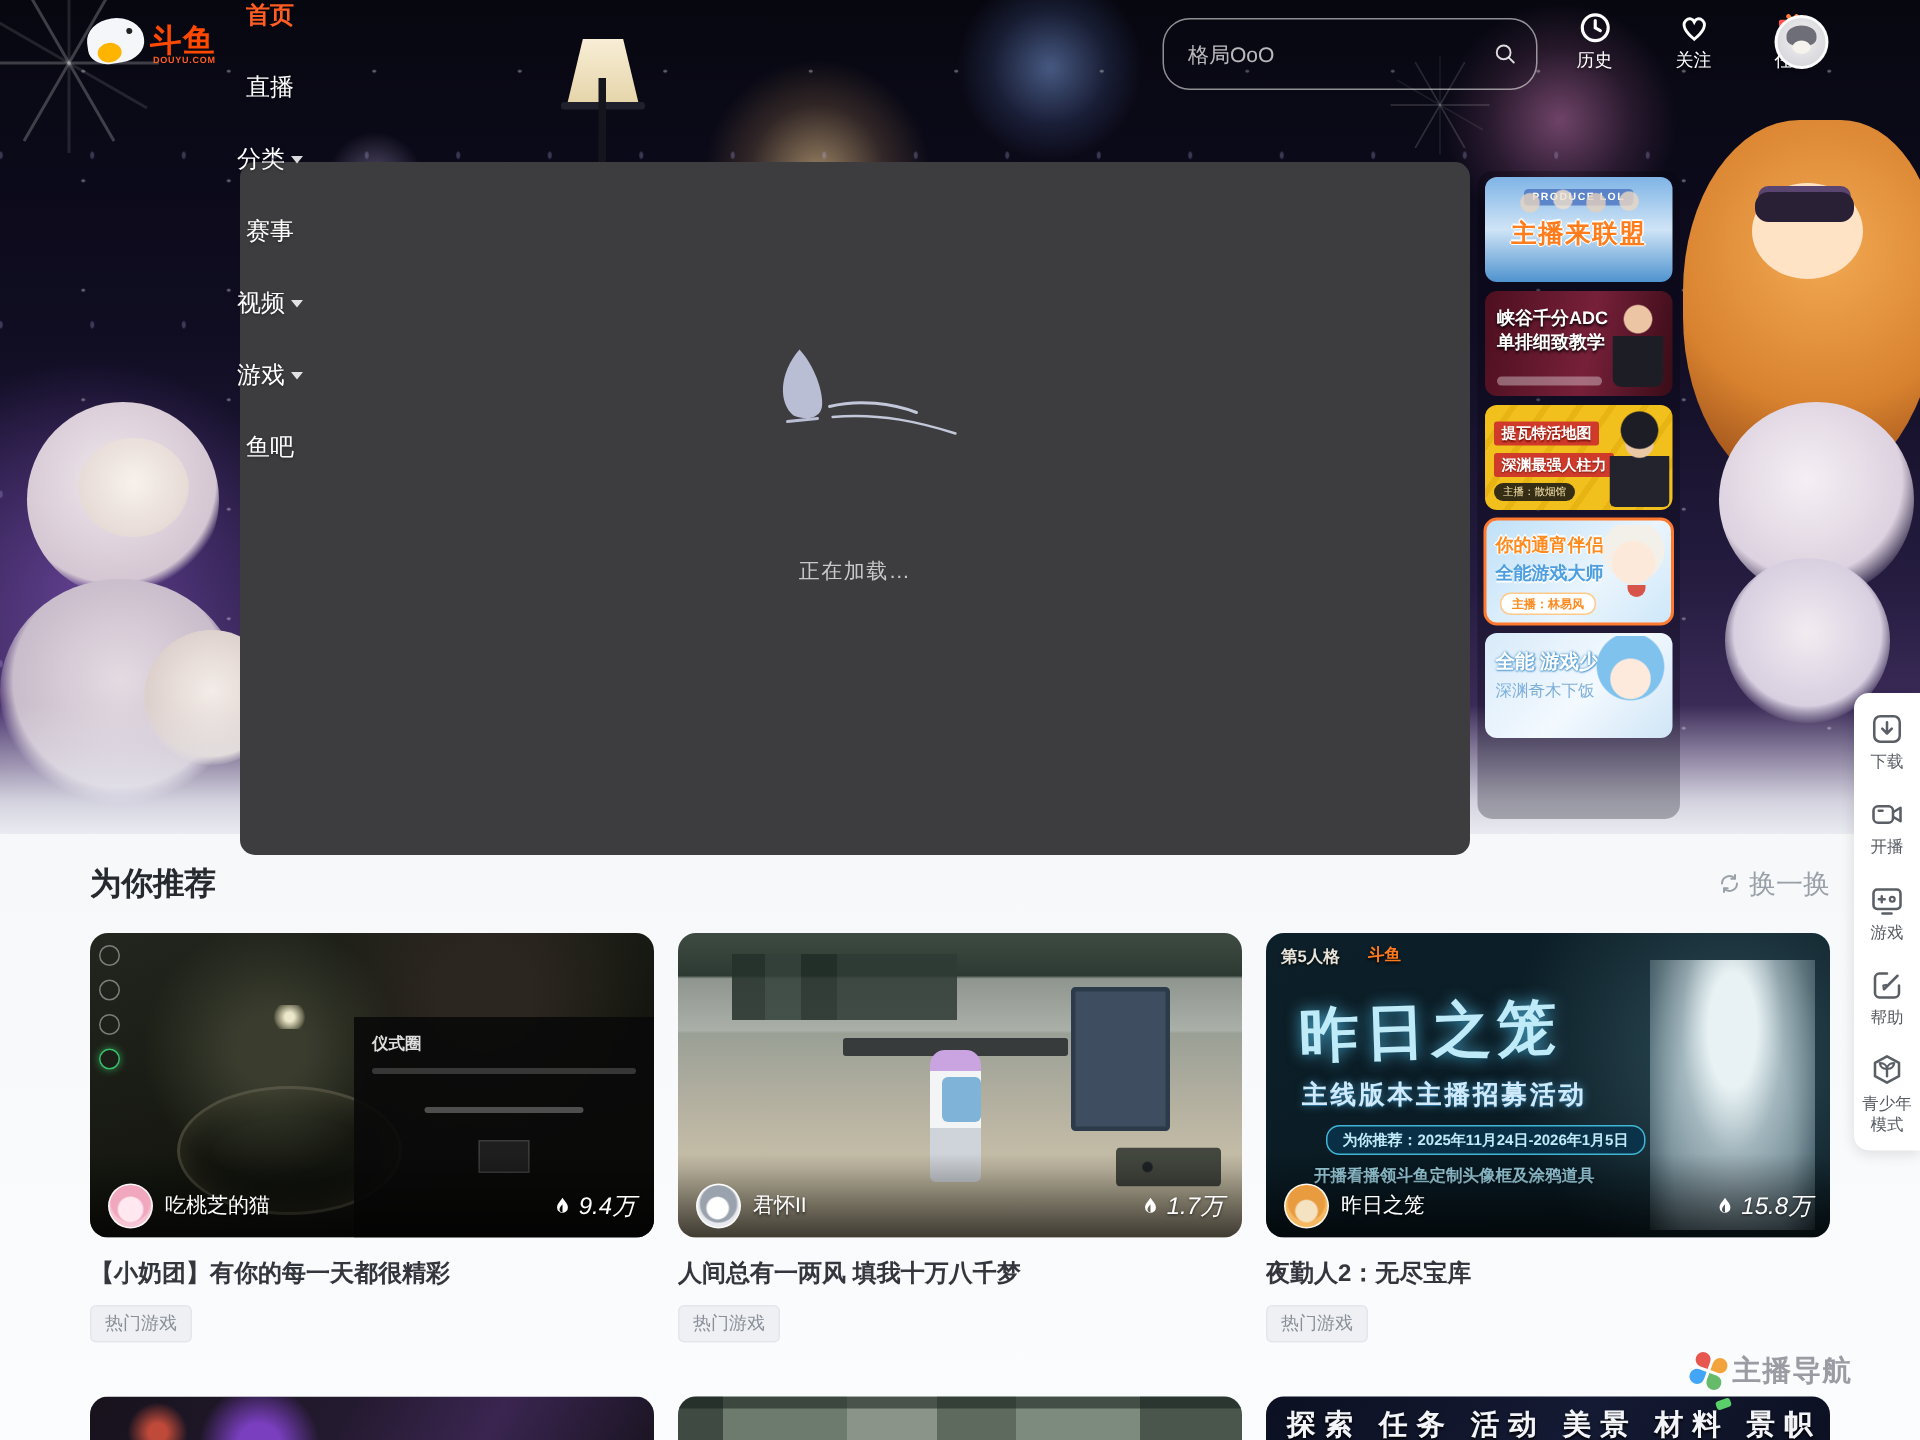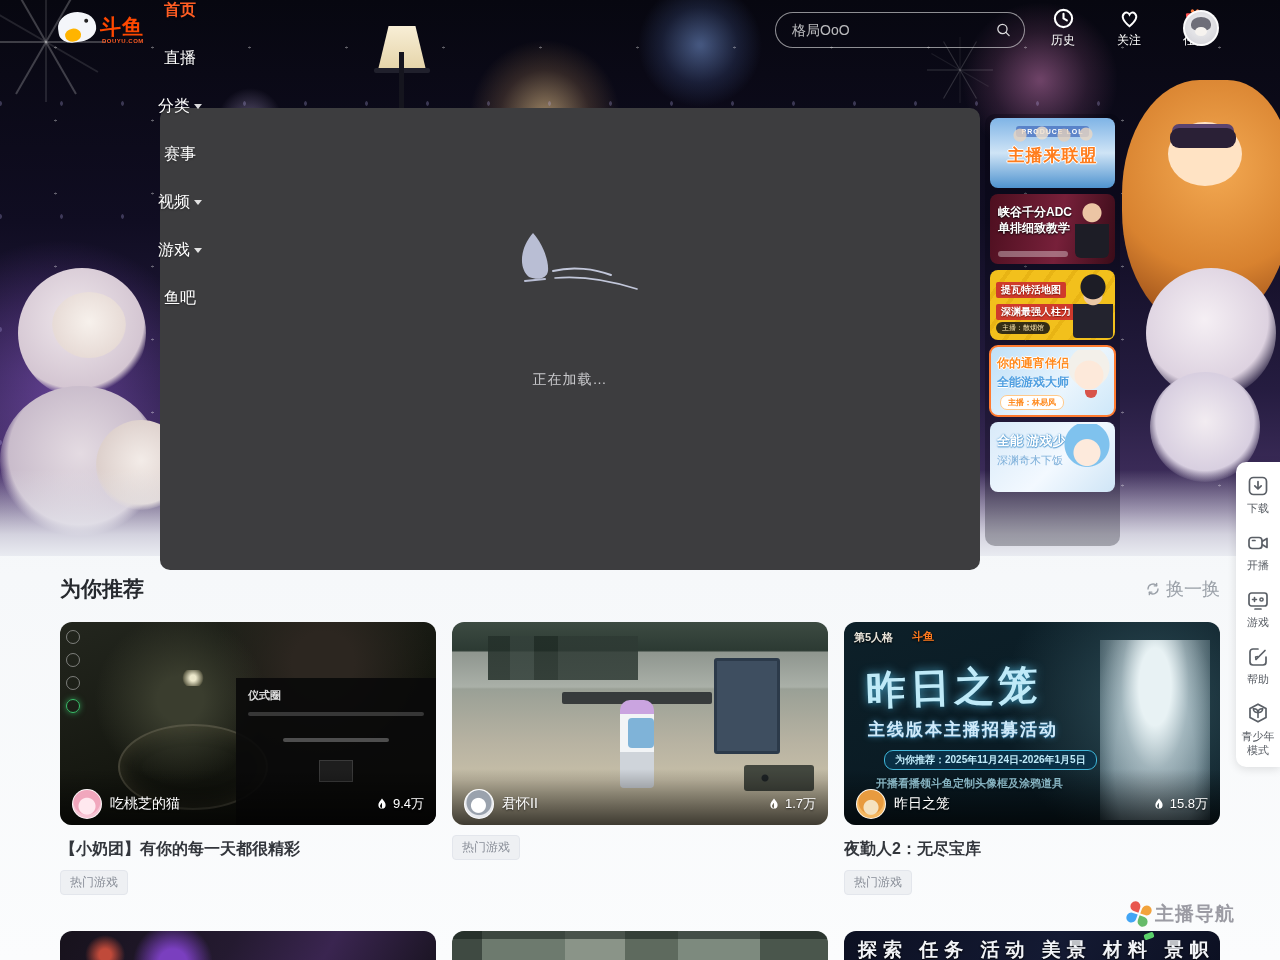--- a/index.html
+++ b/index.html
@@ -47,21 +47,21 @@
   .logo { position:absolute; left:58px; top:8px; width:96px; height:44px; cursor:pointer; }
   .shark { position:absolute; left:0; top:4px; width:38px; height:30px; background:#f4f6fa; border-radius:60% 65% 55% 45%; transform:rotate(-8deg); }
   .shark::after { content:""; position:absolute; left:6px; bottom:1px; width:16px; height:13px; background:#ffb400; border-radius:50%; }
   .shark::before { content:""; position:absolute; right:7px; top:8px; width:4px; height:4px; background:#222; border-radius:50%; }
   .logo-text { position:absolute; left:42px; top:5px; font-size:21px; font-weight:900; color:#ff4800; letter-spacing:1px; }
   .logo-sub { position:absolute; left:44px; top:30px; font-size:6px; font-weight:700; color:#ff5d23; letter-spacing:.5px; }
   .nav { position:absolute; left:158px; top:0; height:60px; display:flex; align-items:center; gap:27px;flex-direction:column; }
   .nav-item { color:#fff; font-size:16px; font-weight:500; cursor:pointer; display:flex; align-items:center; text-shadow:0 1px 2px rgba(0,0,0,.4); }
   .nav-item.active { color:#ff5d23; font-weight:700; }
   .caret { display:inline-block; margin-left:4px; width:0; height:0; border-left:4px solid transparent; border-right:4px solid transparent; border-top:5px solid rgba(255,255,255,.85); }
-  .search { position:absolute; left:775px; top:12px; width:250px; height:36px; border:1px solid rgba(255,255,255,.55); border-radius:18px; background:rgba(10,10,20,.18); display:flex; align-items:center; padding:0 12px 0 16px;gap:22px; }
+  .search { position:absolute; left:775px; top:12px; width:250px; height:48px; border:1px solid rgba(255,255,255,.55); border-radius:18px; background:rgba(10,10,20,.18); display:flex; align-items:center; padding:0 12px 0 16px;gap:22px; }
   .search input { flex:1; background:transparent; border:none; outline:none; color:rgba(255,255,255,.9); font-size:14px; font-family:inherit; }
   .search input::placeholder { color:rgba(255,255,255,.72); }
   .hdr-actions { position:absolute; left:1040px; top:7px; display:flex; gap:20px; }
   .hdr-act { width:46px; display:flex; flex-direction:column; align-items:center; gap:2px; cursor:pointer; }
   .hdr-act span { color:#fff; font-size:12px; text-shadow:0 1px 2px rgba(0,0,0,.5); }
   .avatar { position:absolute; left:1183px; top:10px; width:36px; height:36px; border-radius:50%; background:radial-gradient(circle at 50% 42%, #f2f2f2 0%, #d9d9de 70%, #c4c4cc 100%); border:2px solid rgba(255,255,255,.9); cursor:pointer; overflow:hidden; }
   .avatar::before { content:""; position:absolute; left:6px; top:5px; width:20px; height:14px; background:#6e6e78; border-radius:50% 50% 40% 40%; }
   .avatar::after { content:""; position:absolute; left:10px; top:15px; width:12px; height:9px; background:#f6f3ef; border-radius:50%; }
 
   
@@ -113,21 +113,21 @@
   .refresh { position:absolute; right:0; display:flex; align-items:center; gap:5px; color:#9aa0a8; font-size:18px; cursor:pointer; }
   .cards { display:flex; gap:16px; }
   .card { width:376px; cursor:pointer; }
   .thumb { position:relative; width:376px; height:203px; border-radius:12px; overflow:hidden; background:#222; }
   .thumb-meta { position:absolute; left:0; bottom:0; width:100%; height:56px; background:linear-gradient(180deg,rgba(0,0,0,0) 0%,rgba(0,0,0,.65) 100%); display:flex; align-items:center; padding:14px 12px 0; }
   .card-avatar { width:30px; height:30px; border-radius:50%; border:1px solid rgba(255,255,255,.9); flex:0 0 30px; }
   .av1 { background:radial-gradient(circle at 50% 58%, #ffe8ef 0 8px, transparent 9px),radial-gradient(circle at 50% 40%, #f1a7bd 0 13px, #f7c6d6 14px); }
   .av2 { background:radial-gradient(circle at 48% 55%, #fff 0 7px, transparent 8px),radial-gradient(circle at 50% 45%, #9aa2ad 0 12px, #e8eaee 13px); }
   .av3 { background:radial-gradient(circle at 50% 62%, #f5e2c0 0 7px, transparent 8px),radial-gradient(circle at 50% 42%, #e89b3f 0 12px, #f6b963 13px); }
   .streamer { color:#fff; font-size:14px; margin-left:8px; text-shadow:0 1px 2px rgba(0,0,0,.6); flex:1; white-space:nowrap; overflow:hidden; }
-  .viewers { display:flex; align-items:center; gap:4px; color:#fff; font-size:13px; text-shadow:0 1px 2px rgba(0,0,0,.6); }
+  .viewers { display:flex; align-items:center; gap:4px; color:#fff; font-size:16px; text-shadow:0 1px 2px rgba(0,0,0,.6);font-style:italic; }
   .card-title { margin-top:14px; font-size:16px; font-weight:600; color:#33363c; white-space:nowrap; overflow:hidden; }
   .card-tag { display:inline-block; margin-top:10px; font-size:12px; color:#8a8f99; background:#eef0f3; border:1px solid #e3e6ec; border-radius:4px; padding:3px 9px; }
 
   
   .t1 { background:radial-gradient(circle at 32% 38%, #3a3d2e 0 8%, transparent 30%),radial-gradient(circle at 70% 20%, #2c2620 0 10%, transparent 35%),linear-gradient(160deg,#23261e 0%,#14160f 55%,#0c0d09 100%); }
   .t1 .ritual { position:absolute; left:58px; top:102px; width:150px; height:86px; border:2px solid rgba(120,115,95,.45); border-radius:50%; box-shadow:inset 0 0 18px rgba(90,85,60,.4); }
   .t1 .glow { position:absolute; left:120px; top:48px; width:26px; height:16px; background:radial-gradient(circle, rgba(255,250,220,.9) 0 3px, rgba(255,240,190,.25) 60%, transparent 70%); }
   .t1 .panel { position:absolute; right:0; top:56px; width:200px; height:147px; background:rgba(10,10,10,.92); padding:10px 12px; }
   .t1 .panel-title { color:#ddd; font-size:11px; font-weight:700; }
   .t1 .pline { height:4px; background:rgba(255,255,255,.18); border-radius:2px; margin-top:9px; }
@@ -415,20 +415,21 @@
           <div class="card-avatar av2"></div>
           <div class="streamer">君怀II</div>
           <div class="viewers">
             <svg width="14" height="14" viewBox="0 0 24 24">
               <path d="M12 2.5 C9 7 5.8 9.6 5.8 13.6 A6.2 6.2 0 0 0 18.2 13.6 C18.2 9.6 15 7 12 2.5 Z M12 19 A3.4 3.4 0 0 1 8.6 15.6 C8.6 13.6 10.4 12 12 10 Z" fill="#fff"></path>
             </svg>
             <span>1.7万</span>
           </div>
         </div>
       </div>
+      <div class="card-title">人间总有一两风 填我十万八千梦</div>
       <span class="card-tag">热门游戏</span>
     </div>
 
     <div class="card">
       <div class="thumb t3">
         <div class="spirit"></div>
         <div class="game-logo">第5人格</div>
         <div class="dy-logo">斗鱼</div>
         <div class="big">昨日之笼</div>
         <div class="sub">主线版本主播招募活动</div>

